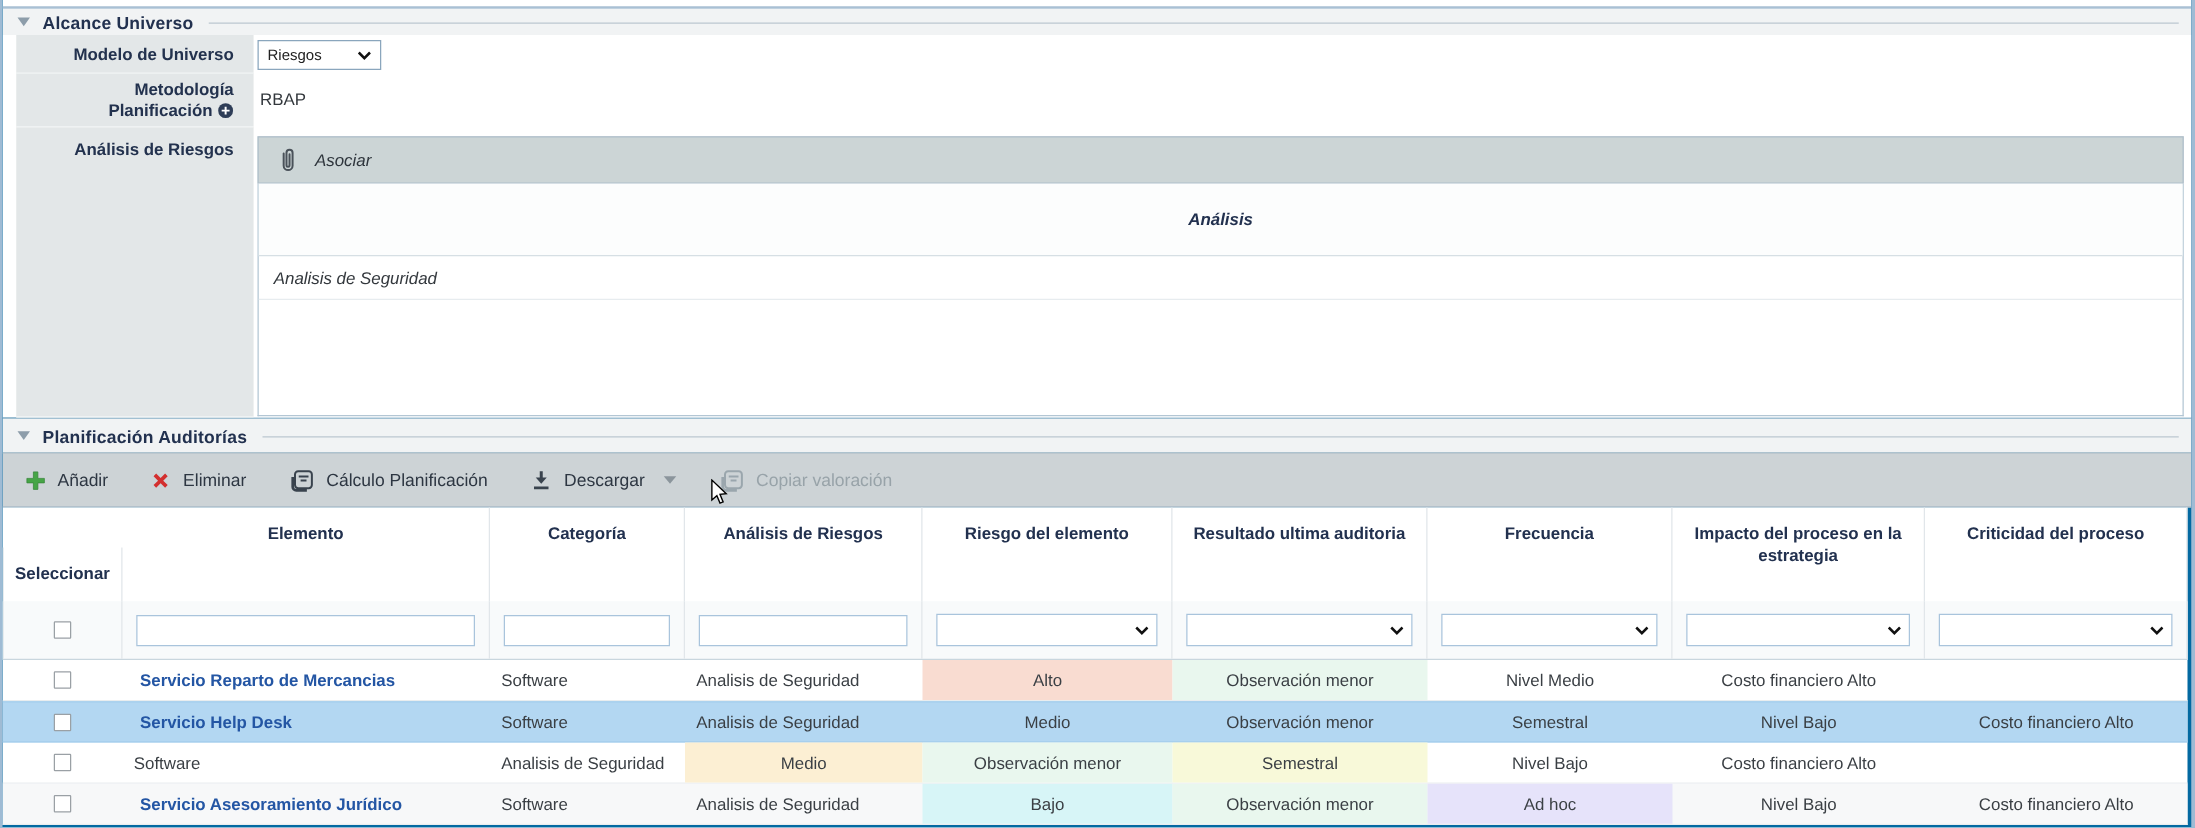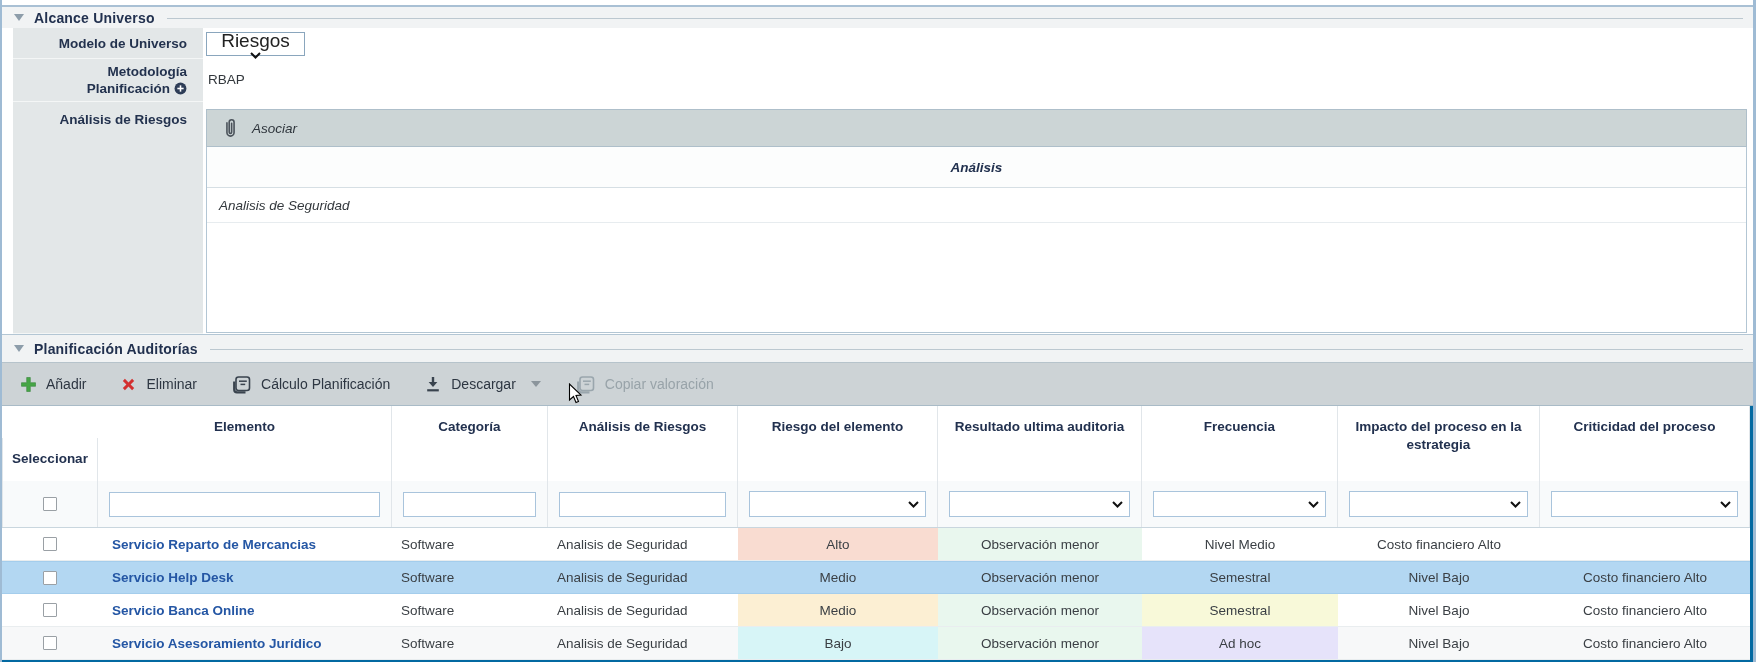--- a/index.html
+++ b/index.html
@@ -18,33 +18,33 @@
 
   
   .alcance-body { display:grid; grid-template-columns:190px 1fr; background:#fff;padding-left:11px; }
   .lbl-cell { background:#e3e7e8; border-bottom:1px solid #f4f6f6; display:flex;
               justify-content:flex-end; align-items:center; padding-right:16px;
               font-size:13.5px; font-weight:bold; color:#23324e; text-align:right; }
   .val-cell { background:#fff; }
   .row-modelo .lbl-cell, .row-modelo .val-cell { height:31px; }
   .lbl-line2 { display:flex; align-items:center; gap:4px; }
   .circle-plus { width:13px; height:13px; flex:0 0 auto; }
-  .selectbox { display:inline-flex; align-items:center; justify-content:center;
+  .selectbox { display:inline-flex; align-items:center; justify-content:space-between;
                background:#fff; border:1px solid #8aa6bd; height:24px; padding:0 7px;
-               font-size:19px; color:#222; cursor:pointer;flex-direction:column; }
+               font-size:12px; color:#222; cursor:pointer; }
   .selectbox svg { flex:0 0 auto; }
   .modelo-select { width:99px; margin:4px 0 0 3px; }
   .rbap-value { font-size:13.5px; color:#33383d; padding:13px 0 0 5px; }
 
   .analisis-content { padding:7px 6px 0 3px;font-style:italic; }
   .asociar-bar { height:38px; background:#ccd5d6; border:1px solid #aebfca; display:flex;
                  align-items:center; padding-left:16px; gap:14px; cursor:pointer; }
   .asociar-label { font-size:13.5px; color:#2e353c; }
   .analisis-box { border:1px solid #b3c6d4; border-top:none; height:186px; background:#fff; }
-  .analisis-box .thead { height:41px; display:flex; align-items:center; justify-content:center;
+  .analisis-box .thead { height:58px; display:flex; align-items:center; justify-content:center;
                          background:#fcfdfd; border-bottom:1px solid #d6dfe4;
                          font-size:13.5px; font-weight:bold; color:#22314f; }
   .analisis-box .trow { height:35px; display:flex; align-items:center; padding-left:12px;
                         border-bottom:1px solid #e7ecef; font-size:13.5px; color:#33383d; }
   .alcance-bottom { height:0; border-bottom:1px solid #b3c6d4; }
 
   
   .toolbar { height:44px; background:#cdd3d6; border-top:1px solid #b6c3cb; border-bottom:1px solid #a9bbc7;
              display:flex; align-items:center; padding-left:18px; gap:34px; }
   .tb-btn { display:flex; align-items:center; gap:9px; font-size:14px; color:#2d3642; cursor:pointer;
@@ -279,23 +279,20 @@
         <div class="cell">Medio</div>
         <div class="cell">Observación menor</div>
         <div class="cell">Semestral</div>
         <div class="cell">Nivel Bajo</div>
         <div class="cell">Costo financiero Alto</div>
       </div>
       <div class="grid-row data-row">
         <div class="cell">
           <input type="checkbox" style="">
         </div>
-        <div class="cell al c1">
-          <span class="elemento-link">Servicio Banca Online</span>
-        </div>
         <div class="cell al c2">Software</div>
         <div class="cell al c3">Analisis de Seguridad</div>
         <div class="cell" style="background: rgb(252, 239, 211);">Medio</div>
         <div class="cell" style="background: rgb(233, 247, 238);">Observación menor</div>
         <div class="cell" style="background: rgb(248, 249, 217);">Semestral</div>
         <div class="cell">Nivel Bajo</div>
         <div class="cell">Costo financiero Alto</div>
       </div>
       <div class="grid-row data-row alt">
         <div class="cell">

